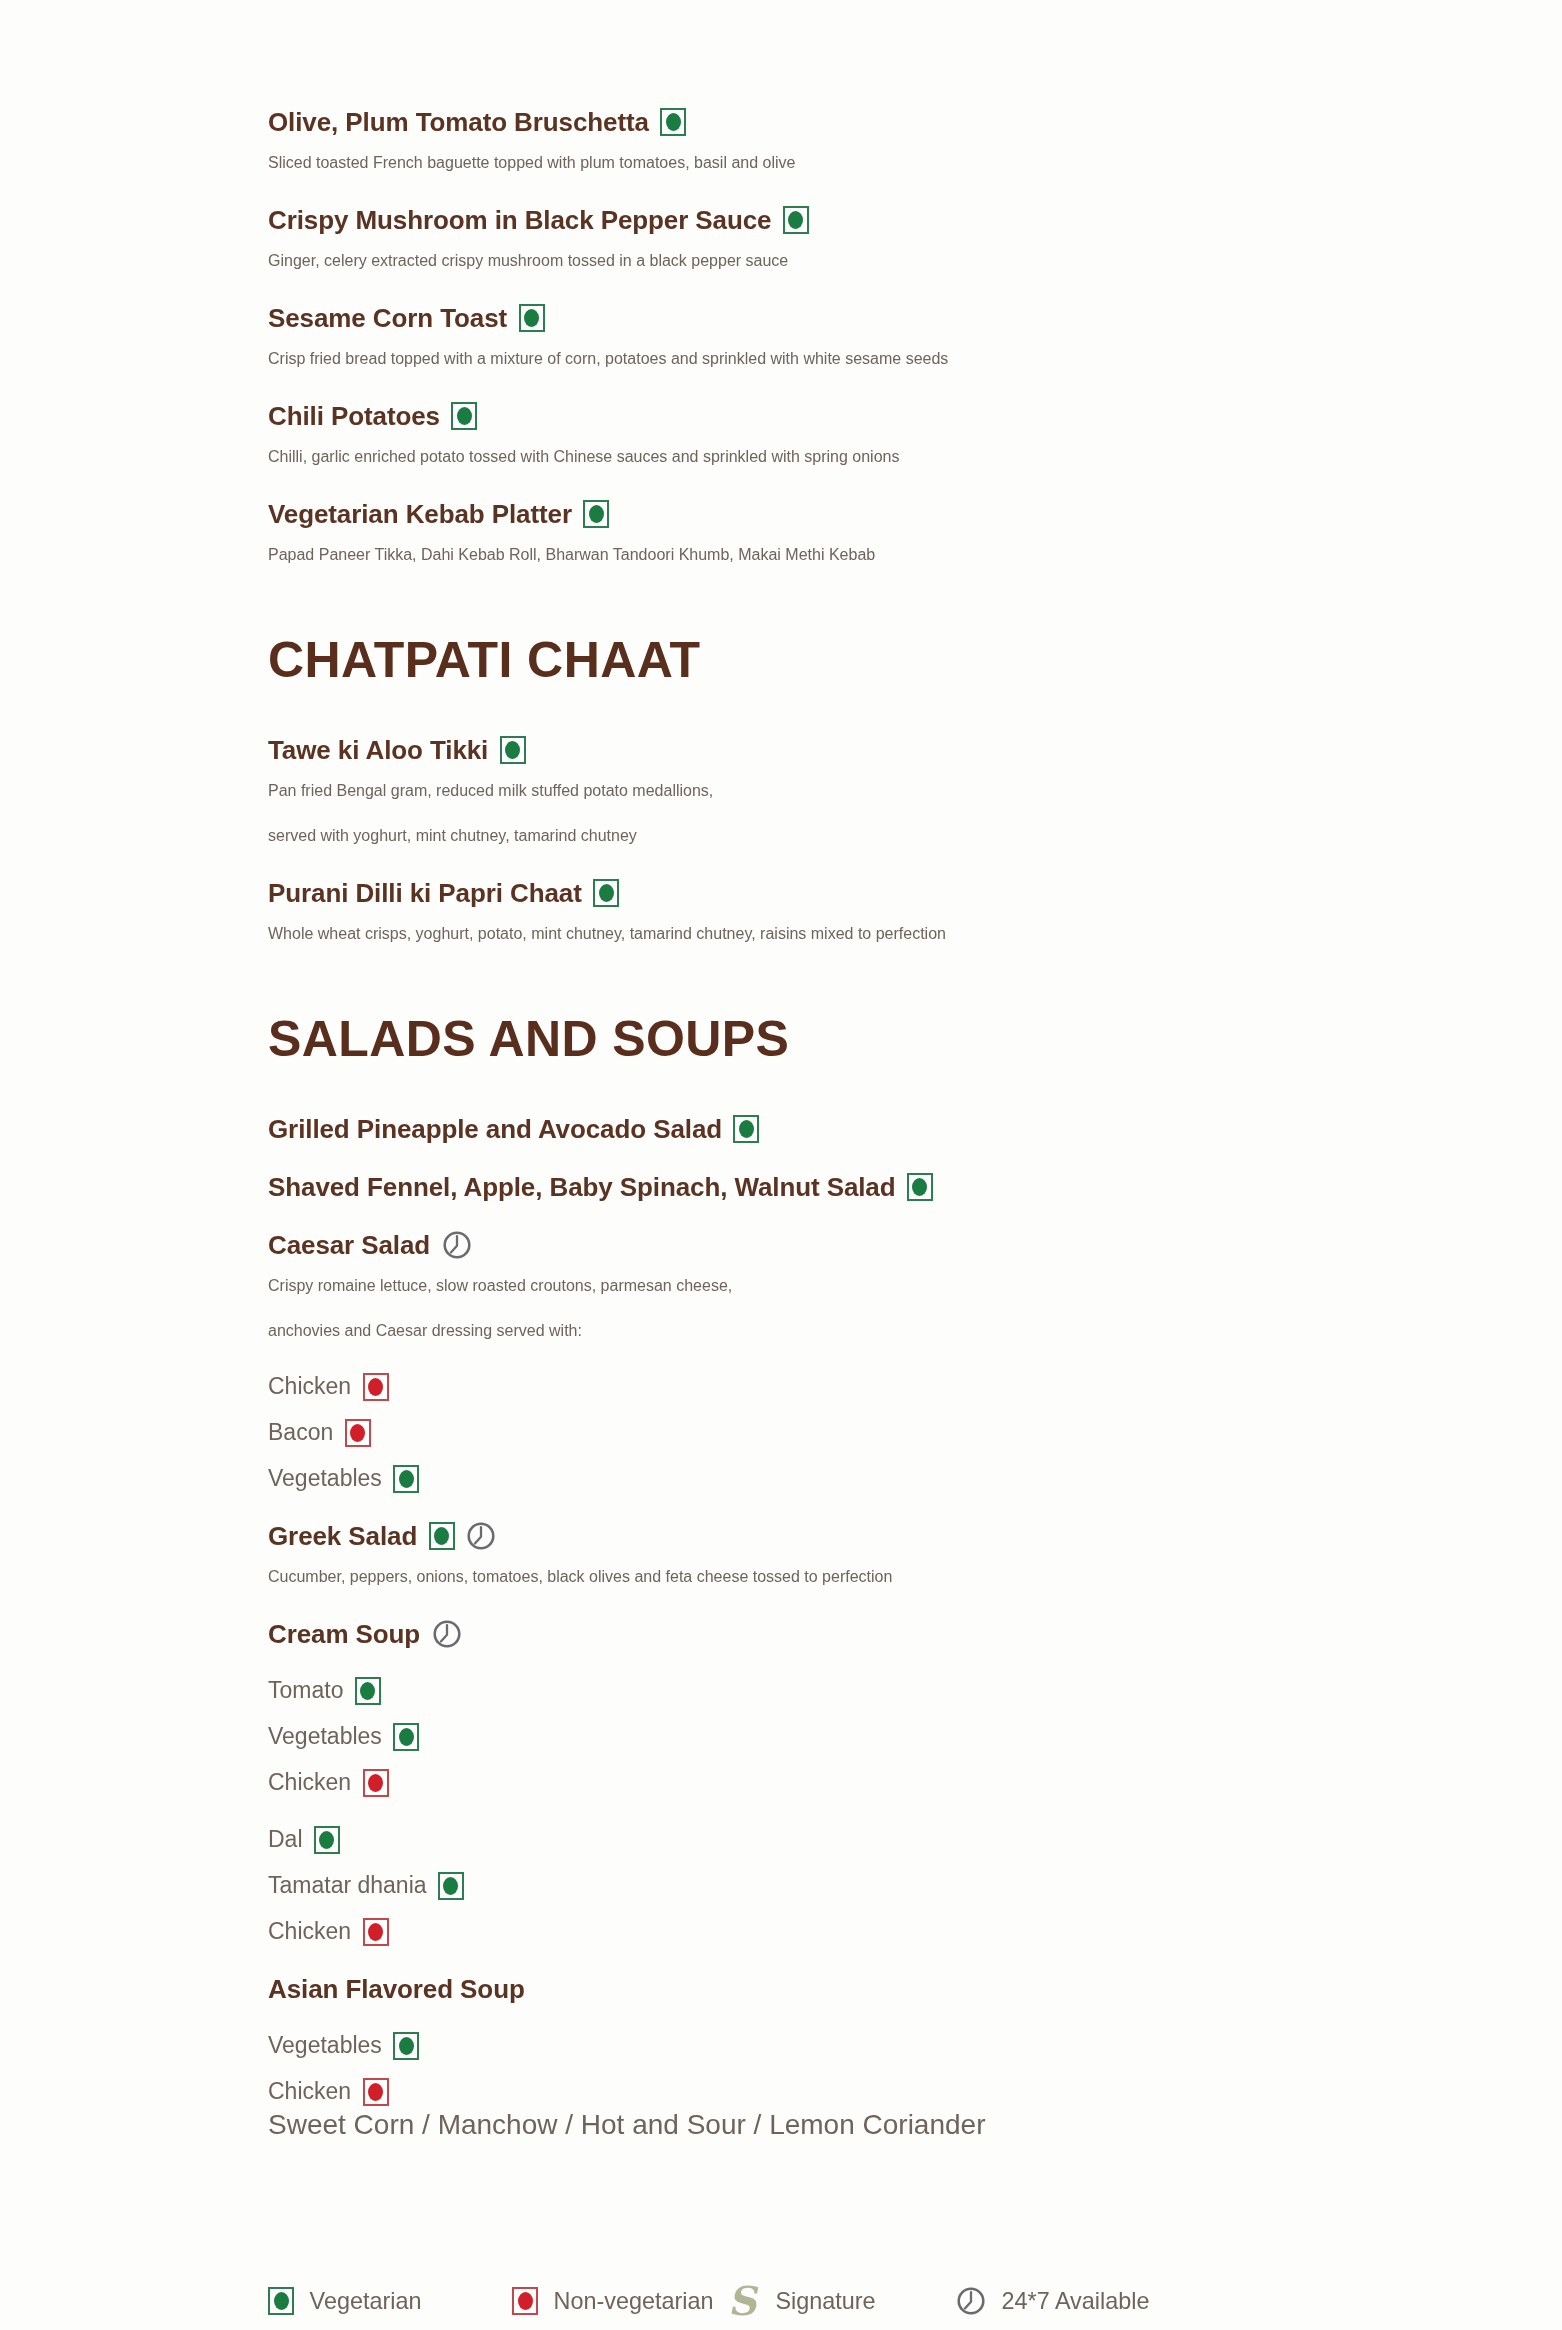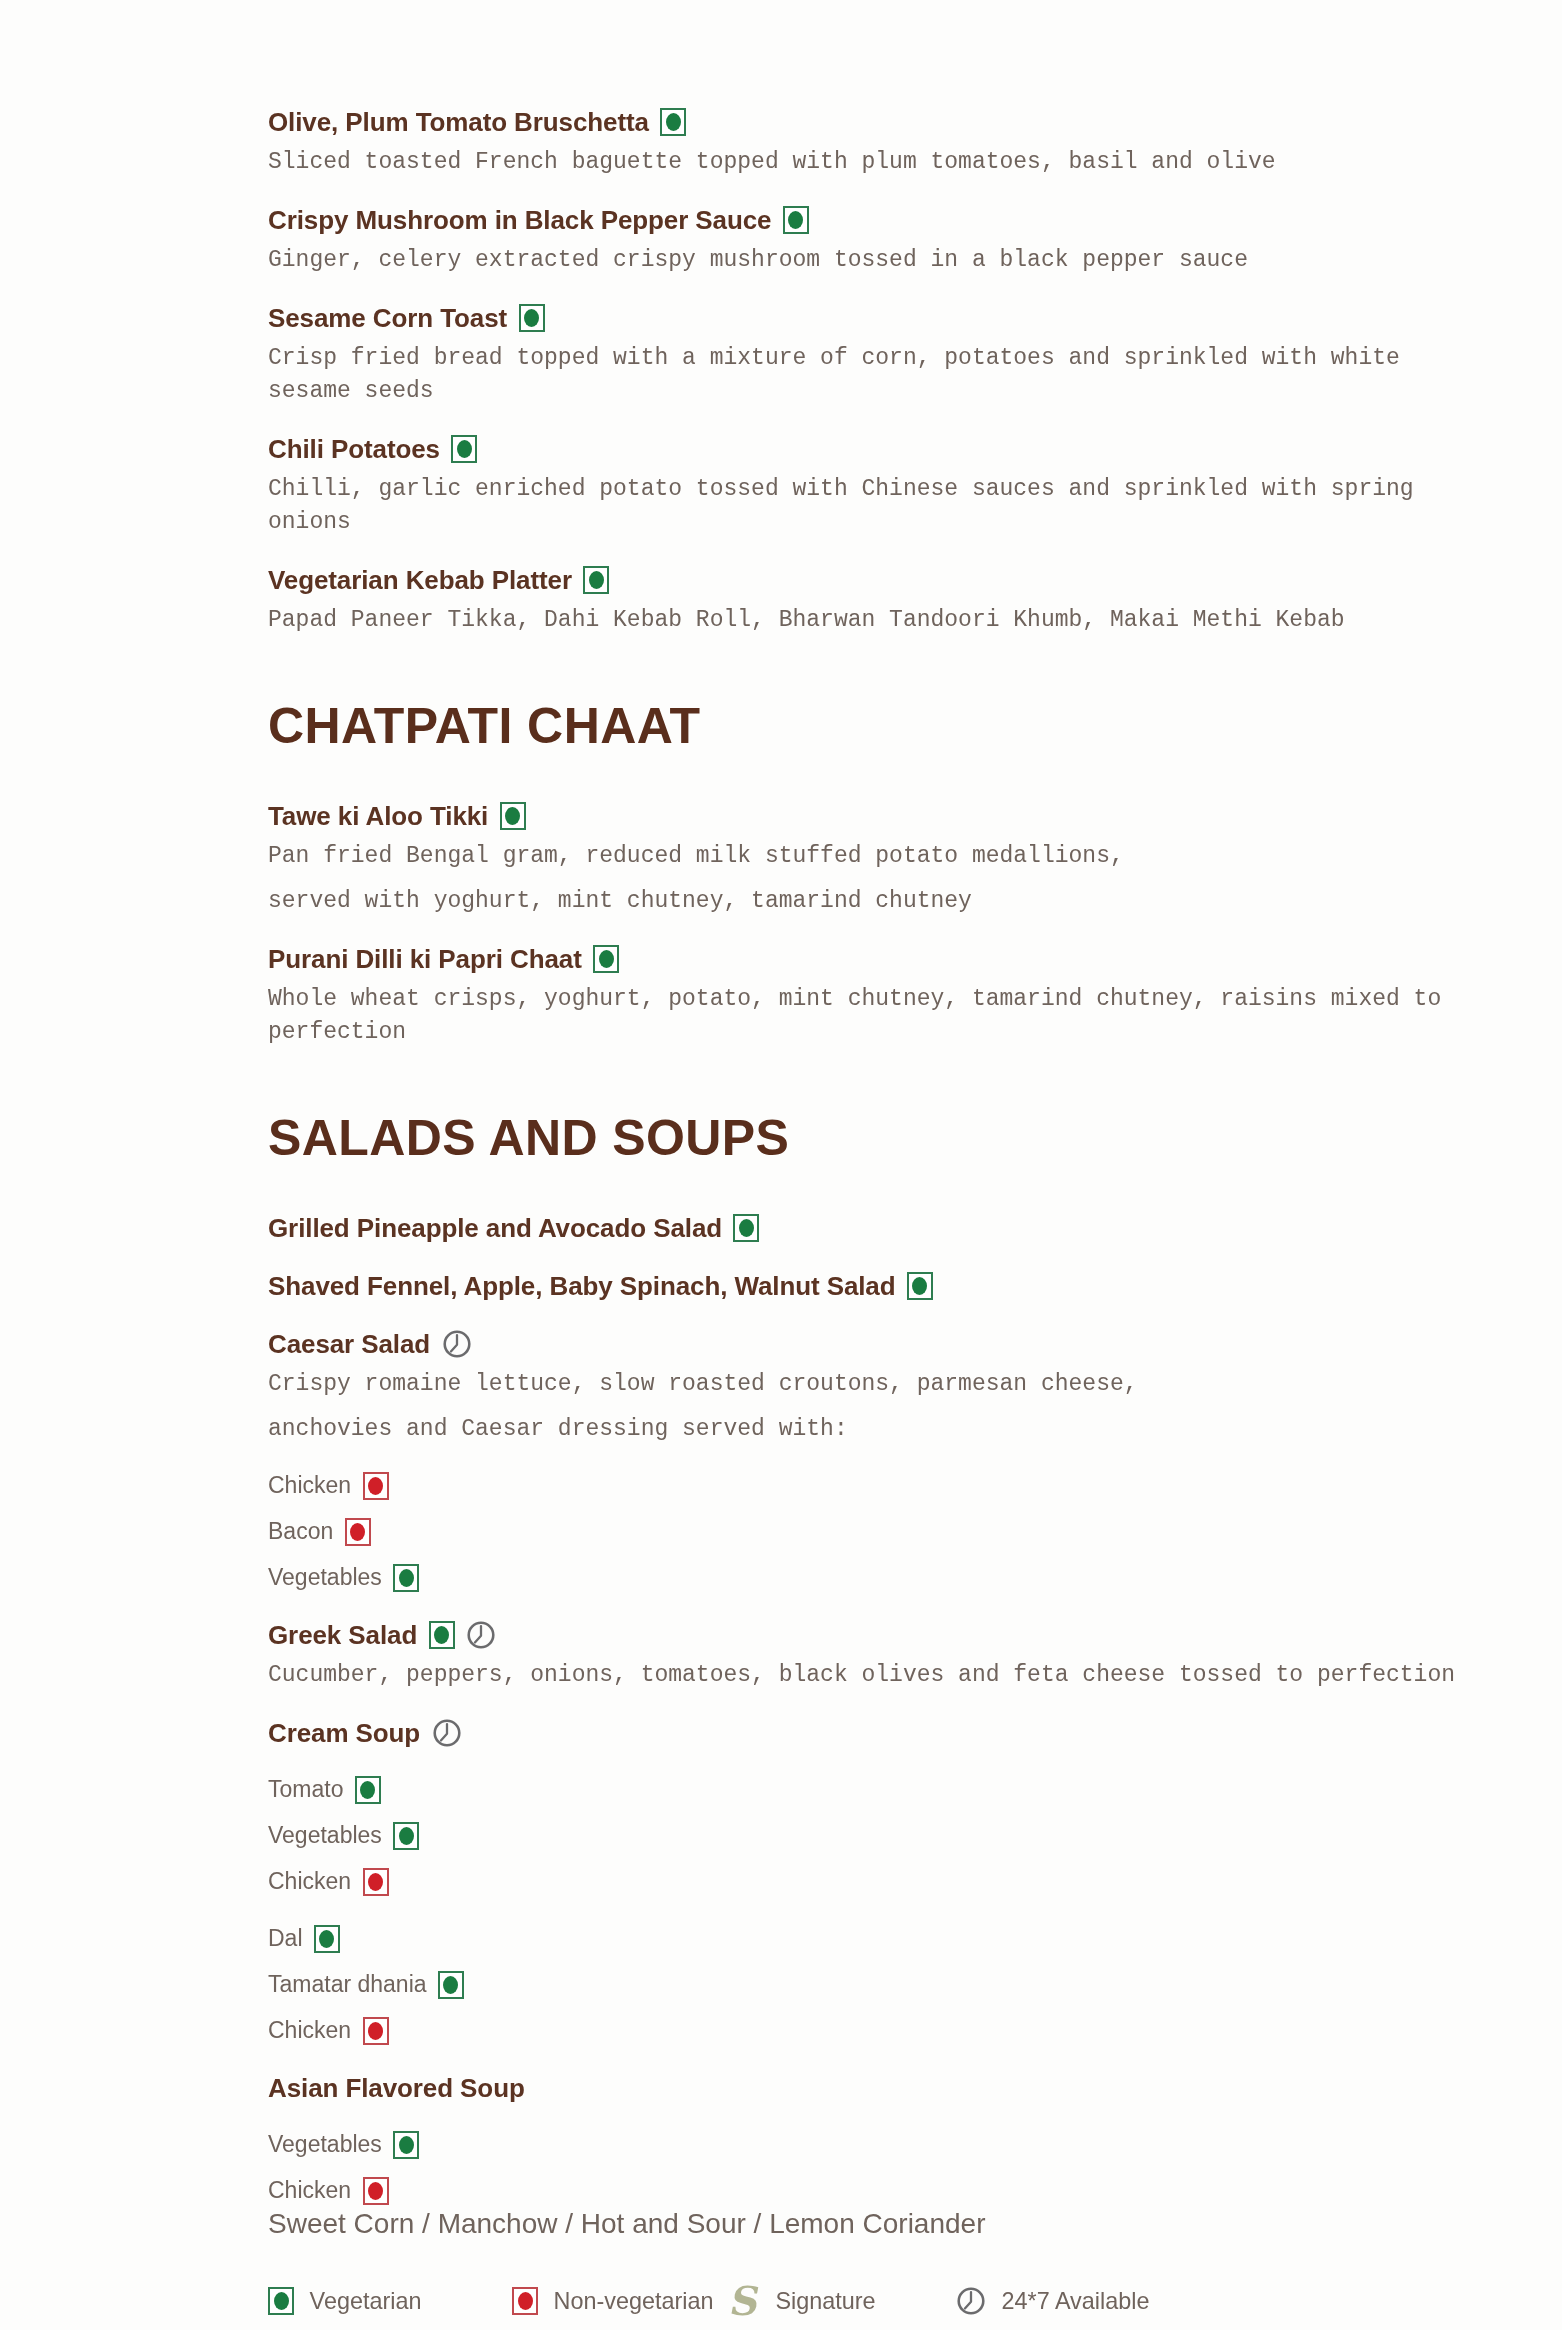--- a/index.html
+++ b/index.html
@@ -36,25 +36,24 @@
     gap: 11.4px;
     line-height: 34px;
   }
   .name {
     font-size: 26px;
     font-weight: bold;
     color: var(--item-title, #5b3322);
     letter-spacing: -0.1px;
   }
   .desc {
-    font-size: 23px;
+    font-size: 16px;
     color: var(--description, #6f635c);
     line-height: 33px;
     margin-top: 7px;
-    font-family: Liberation Mono, monospace;
   }
   .desc + .desc { margin-top: 12px; }
   .variants { margin-top: 23.4px; }
   .variants.no-desc { margin-top: 23px; }
   .variant {
     display: flex;
     align-items: center;
     gap: 11.4px;
     height: 33px;
     font-size: 23px;

